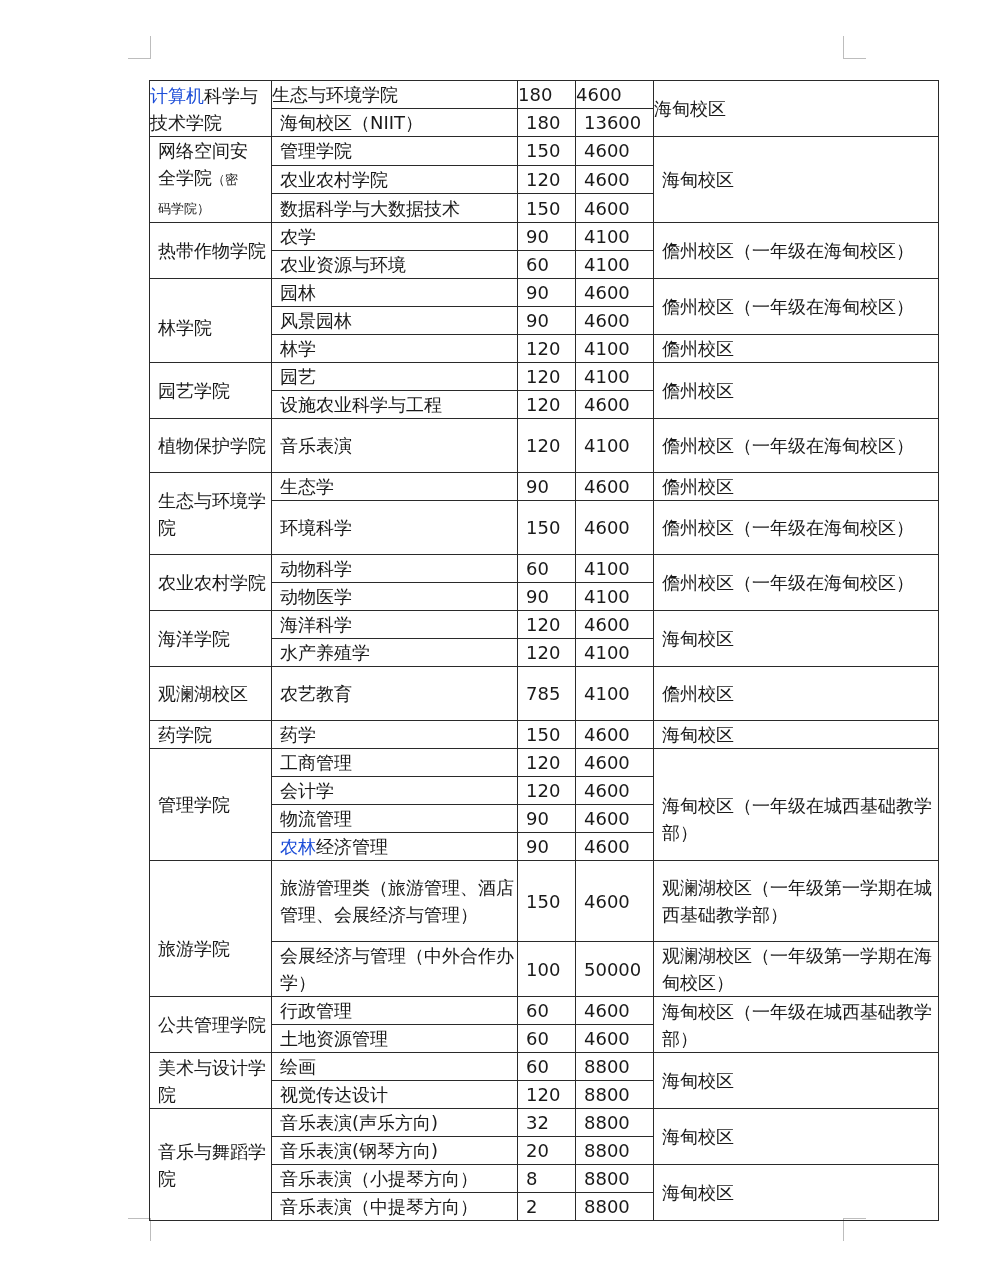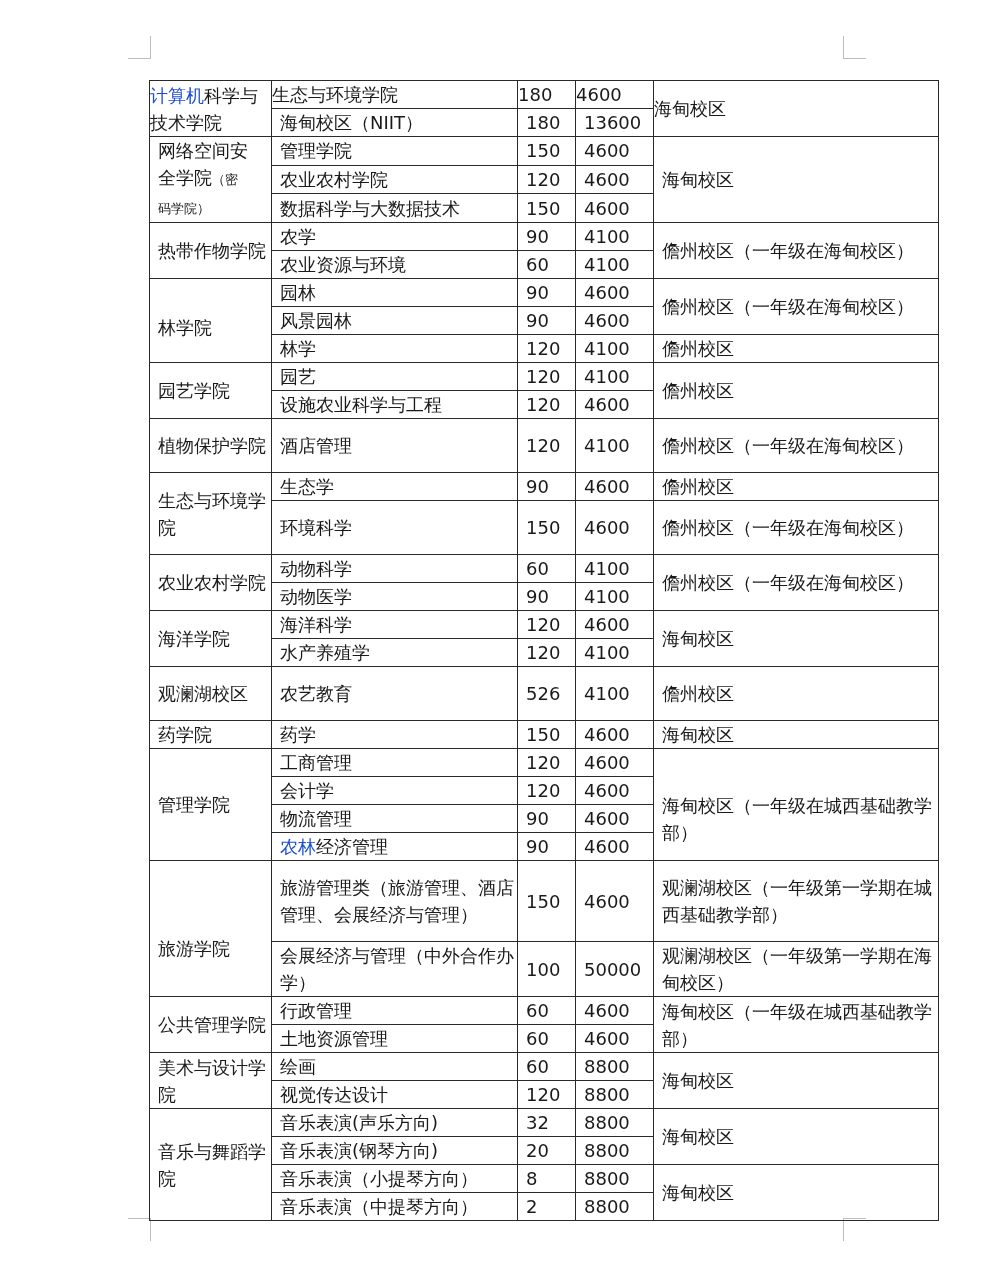--- a/index.html
+++ b/index.html
@@ -107,21 +107,21 @@
       <td rowspan="2">儋州校区</td>
     </tr>
     <tr style="height:27px">
       <td>设施农业科学与工程</td>
       <td>120</td>
       <td>4600</td>
     </tr>
 
     <tr style="height:54px">
       <td class="top">植物保护学院</td>
-      <td>酒店管理</td>
+      <td>音乐表演</td>
       <td>120</td>
       <td>4100</td>
       <td class="top">儋州校区（一年级在海甸校区）</td>
     </tr>
 
     <tr style="height:27px">
       <td rowspan="2">生态与环境学院</td>
       <td>生态学</td>
       <td>90</td>
       <td>4600</td>
@@ -156,21 +156,21 @@
     </tr>
     <tr style="height:27px">
       <td>水产养殖学</td>
       <td>120</td>
       <td>4100</td>
     </tr>
 
     <tr style="height:54px">
       <td class="top">观澜湖校区</td>
       <td>农艺教育</td>
-      <td>526</td>
+      <td>785</td>
       <td>4100</td>
       <td>儋州校区</td>
     </tr>
 
     <tr style="height:27px">
       <td>药学院</td>
       <td>药学</td>
       <td>150</td>
       <td>4600</td>
       <td>海甸校区</td>

